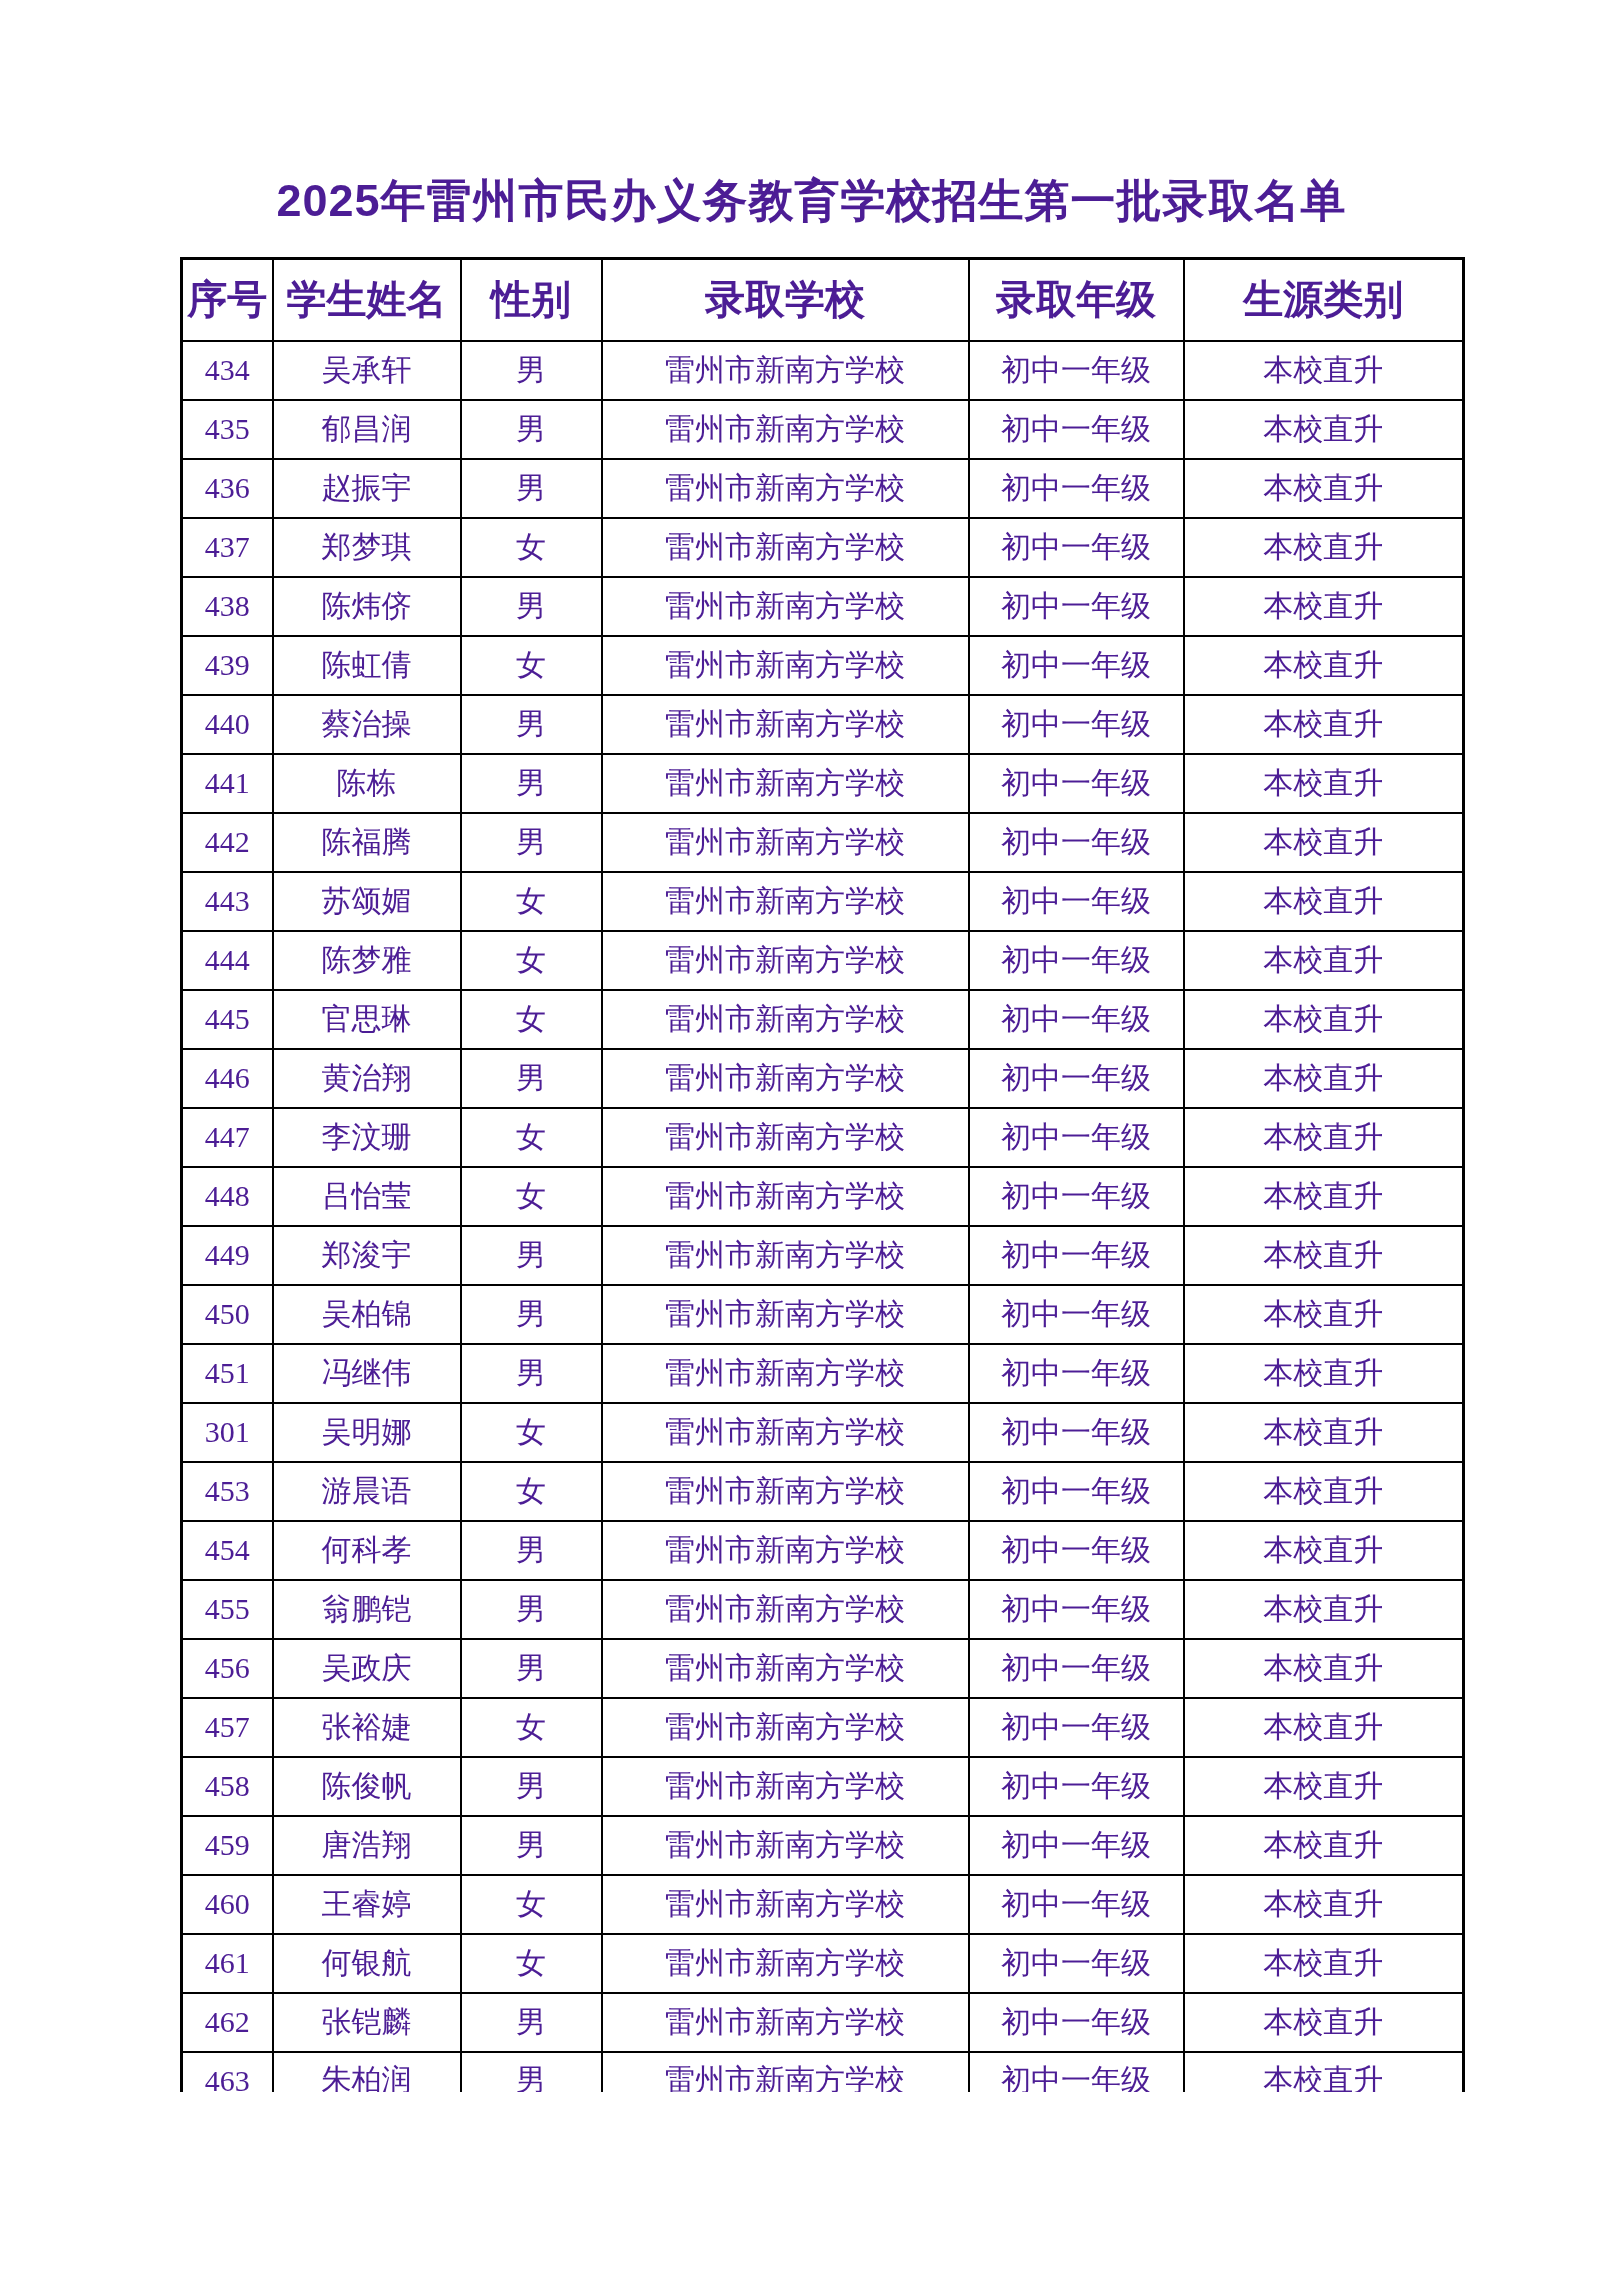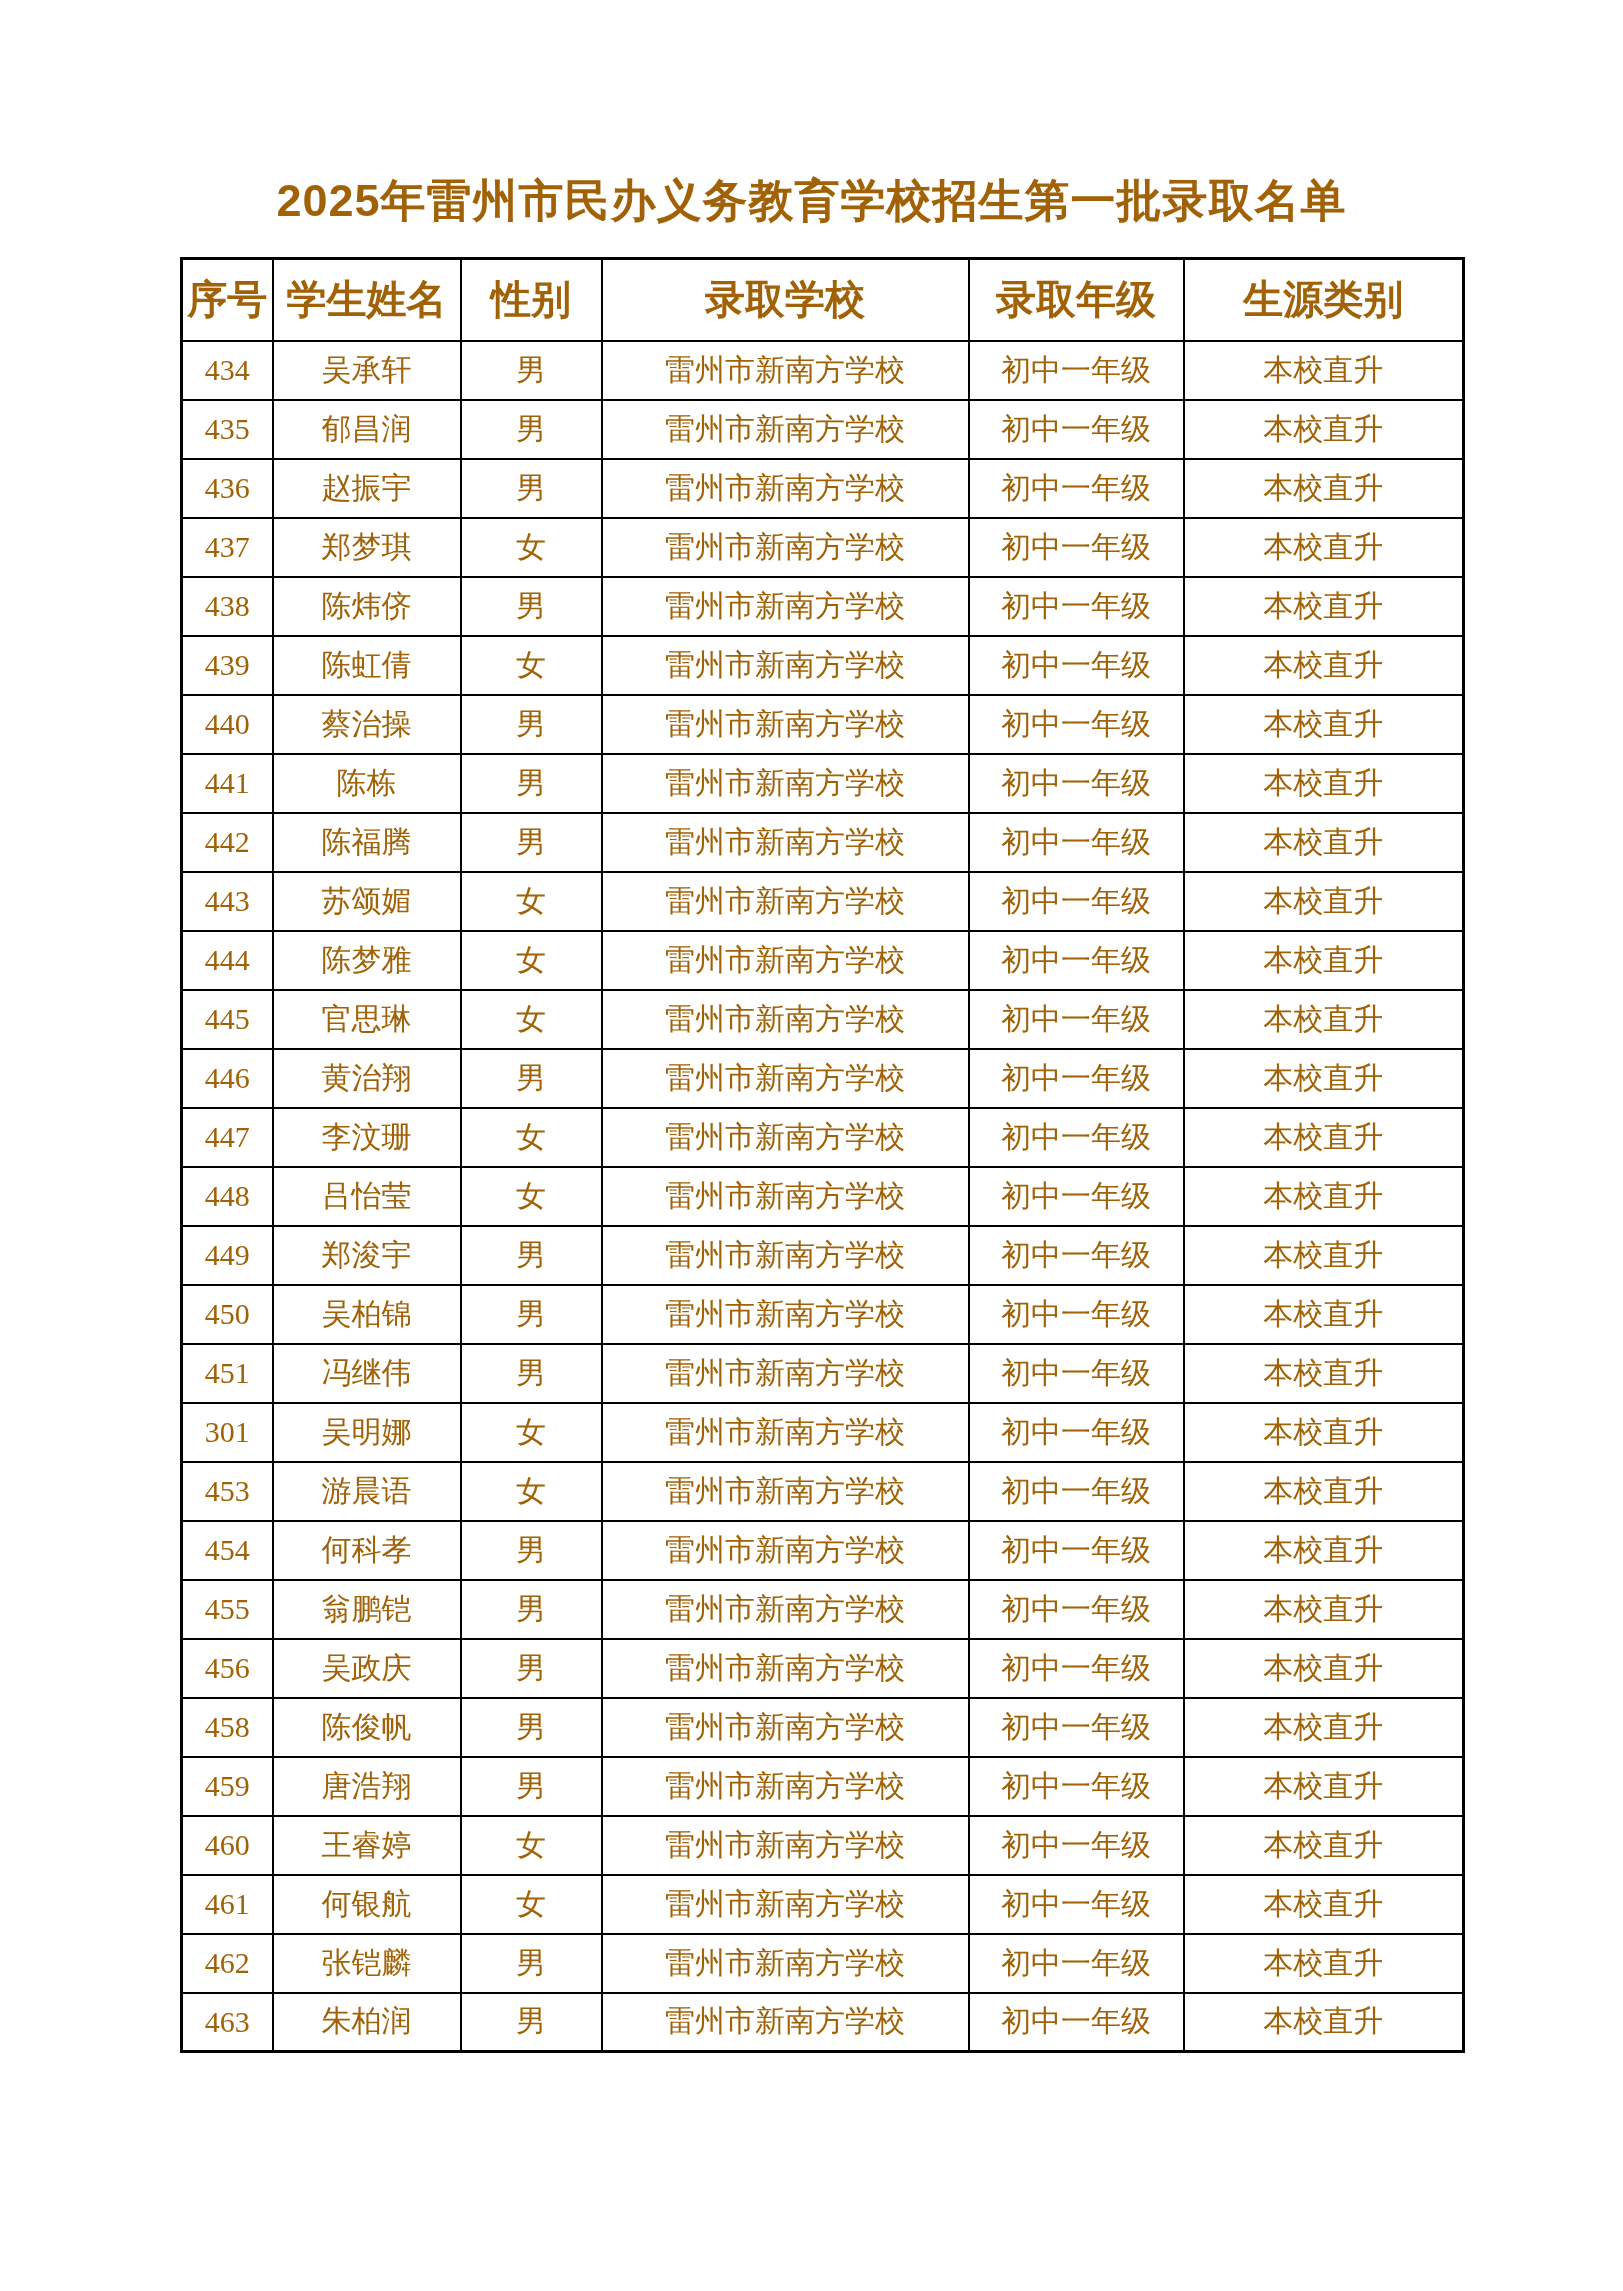--- a/index.html
+++ b/index.html
@@ -3,21 +3,21 @@
 <meta charset="utf-8">
 <style>
   * { margin: 0; padding: 0; box-sizing: border-box; }
   html, body { background: #ffffff; }
   .page {
     position: relative;
     width: 1623px;
     height: 2092px;
     background: #ffffff;
     font-family: "Liberation Serif", "DejaVu Serif", serif;
-    color: #a16207;
+    color: #4c1d95;
     overflow: hidden;
   }
   .doc-title {
     position: absolute;
     top: 176px;
     left: 0;
     width: 100%;
     text-align: center;
     font-family: "Liberation Sans", "DejaVu Sans", sans-serif;
     font-weight: bold;
@@ -268,20 +268,28 @@
     </tr>
         <tr>
       <td class="cell-no">456</td>
       <td>吴政庆</td>
       <td>男</td>
       <td>雷州市新南方学校</td>
       <td>初中一年级</td>
       <td>本校直升</td>
     </tr>
         <tr>
+      <td class="cell-no">457</td>
+      <td>张裕婕</td>
+      <td>女</td>
+      <td>雷州市新南方学校</td>
+      <td>初中一年级</td>
+      <td>本校直升</td>
+    </tr>
+        <tr>
       <td class="cell-no">458</td>
       <td>陈俊帆</td>
       <td>男</td>
       <td>雷州市新南方学校</td>
       <td>初中一年级</td>
       <td>本校直升</td>
     </tr>
         <tr>
       <td class="cell-no">459</td>
       <td>唐浩翔</td>

